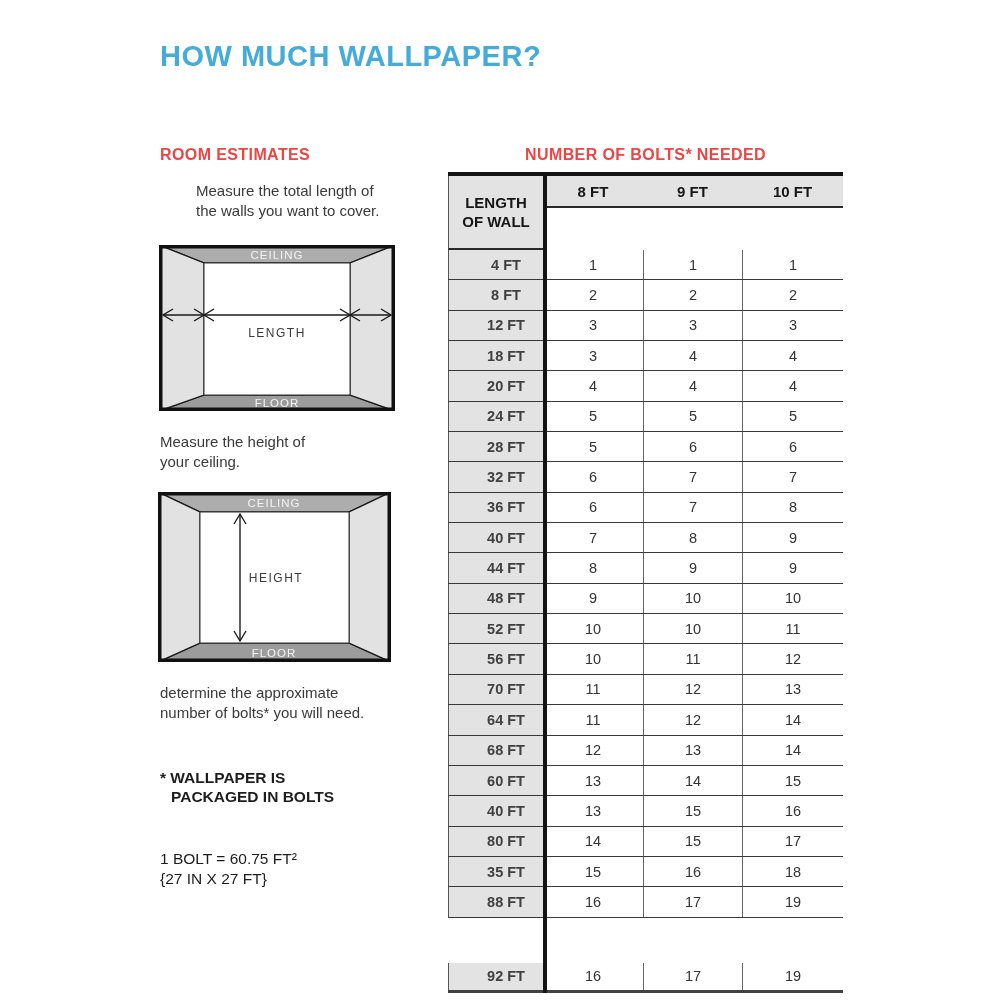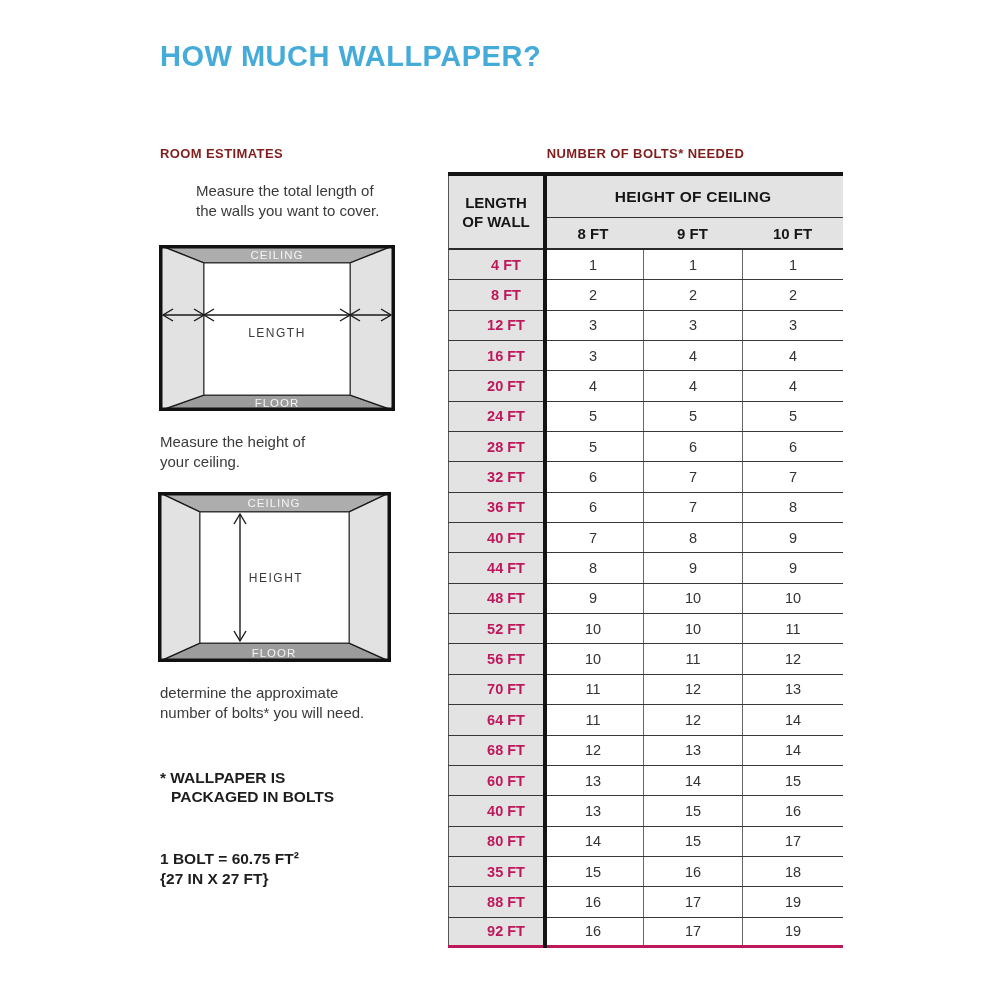--- a/index.html
+++ b/index.html
@@ -7,26 +7,26 @@
     width:1000px;height:1000px;position:relative;background:#ffffff;
     font-family:"Liberation Sans","DejaVu Sans",sans-serif;color:#323232;
     overflow:hidden;
   }
   .abs{position:absolute;}
   .page-title{
     left:160px;top:40px;font-size:29px;font-weight:700;color:#45ABD8;
     letter-spacing:.5px;white-space:nowrap;
   }
   .section-heading{
-    font-size:13px;font-weight:700;color:#7f1d1d;letter-spacing:.4px;white-space:nowrap;
+    font-size:16px;font-weight:700;color:#ef4444;letter-spacing:.4px;white-space:nowrap;
   }
   .body-text{font-size:15px;line-height:20px;color:#3a3a3a;}
   .footnote{font-size:15.5px;font-weight:700;color:#1d1d1d;line-height:19px;}
   .footnote .indent{padding-left:11px;}
-  .bolt-info{font-size:15.5px;font-weight:700;color:#1d1d1d;line-height:20px;}
+  .bolt-info{font-size:15.5px;font-weight:400;color:#1d1d1d;line-height:20px;}
 
   
   .btable{
     left:448px;top:172px;width:395px;border-top:4px solid #141414;
     box-sizing:border-box;
   }
   .t-divider{position:absolute;left:95px;top:0;bottom:0;width:4px;background:#141414;z-index:3;}
   .t-header{display:grid;grid-template-columns:95px 300px;}
   .c1hdr{
     box-sizing:border-box;height:74px;background:#E3E3E3;border-left:1px solid #555;
@@ -44,25 +44,25 @@
     display:grid;grid-template-columns:100px 99px 101px;
   }
   .cols-hdr .colcell{
     display:flex;align-items:center;justify-content:center;
     font-size:15px;font-weight:700;color:#161616;
   }
   .t-body .trow{
     display:grid;grid-template-columns:95px 100px 99px 101px;
     height:30.35px;box-sizing:border-box;border-bottom:1.5px solid #383838;
   }
-  .t-body .trow:last-child{border-bottom:3px solid #be185d;}
+  .t-body .trow:last-child{border-bottom:3px solid #404040;margin-top:45px;}
   .t-body .cell{display:flex;align-items:center;justify-content:center;box-sizing:border-box;}
   .t-body .c1{
     background:#E3E3E3;border-left:1px solid #555;
-    font-size:14.5px;font-weight:700;color:#be185d;padding-left:20px;
+    font-size:14.5px;font-weight:700;color:#404040;padding-left:20px;
   }
   .t-body .cv{font-size:14.5px;color:#333;background:#fff;}
   .t-body .vline{border-left:1.2px solid #666;}
 
   svg text{font-family:"Liberation Sans","DejaVu Sans",sans-serif;}
 </style>
 </head>
 <body>
 
 <div class="abs page-title">HOW MUCH WALLPAPER?</div>
@@ -135,21 +135,20 @@
 <div class="abs section-heading" style="left:448px;top:146px;width:395px;text-align:center;">NUMBER OF BOLTS* NEEDED</div>
 
 <div class="abs btable">
   <div class="t-divider"></div>
   <div class="t-header">
     <div class="c1hdr">
       <span>LENGTH</span>
       <span>OF WALL</span>
     </div>
     <div class="hdr-right">
-      <div class="group-hdr">HEIGHT OF CEILING</div>
       <div class="cols-hdr">
         <div class="colcell">8 FT</div>
         <div class="colcell">9 FT</div>
         <div class="colcell">10 FT</div>
       </div>
     </div>
   </div>
   <div class="t-body" id="tbody">
       <div class="trow">
         <div class="cell c1">4 FT</div>
@@ -163,21 +162,21 @@
         <div class="cell cv vline">2</div>
         <div class="cell cv vline">2</div>
       </div>
       <div class="trow">
         <div class="cell c1">12 FT</div>
         <div class="cell cv">3</div>
         <div class="cell cv vline">3</div>
         <div class="cell cv vline">3</div>
       </div>
       <div class="trow">
-        <div class="cell c1">16 FT</div>
+        <div class="cell c1">18 FT</div>
         <div class="cell cv">3</div>
         <div class="cell cv vline">4</div>
         <div class="cell cv vline">4</div>
       </div>
       <div class="trow">
         <div class="cell c1">20 FT</div>
         <div class="cell cv">4</div>
         <div class="cell cv vline">4</div>
         <div class="cell cv vline">4</div>
       </div>

